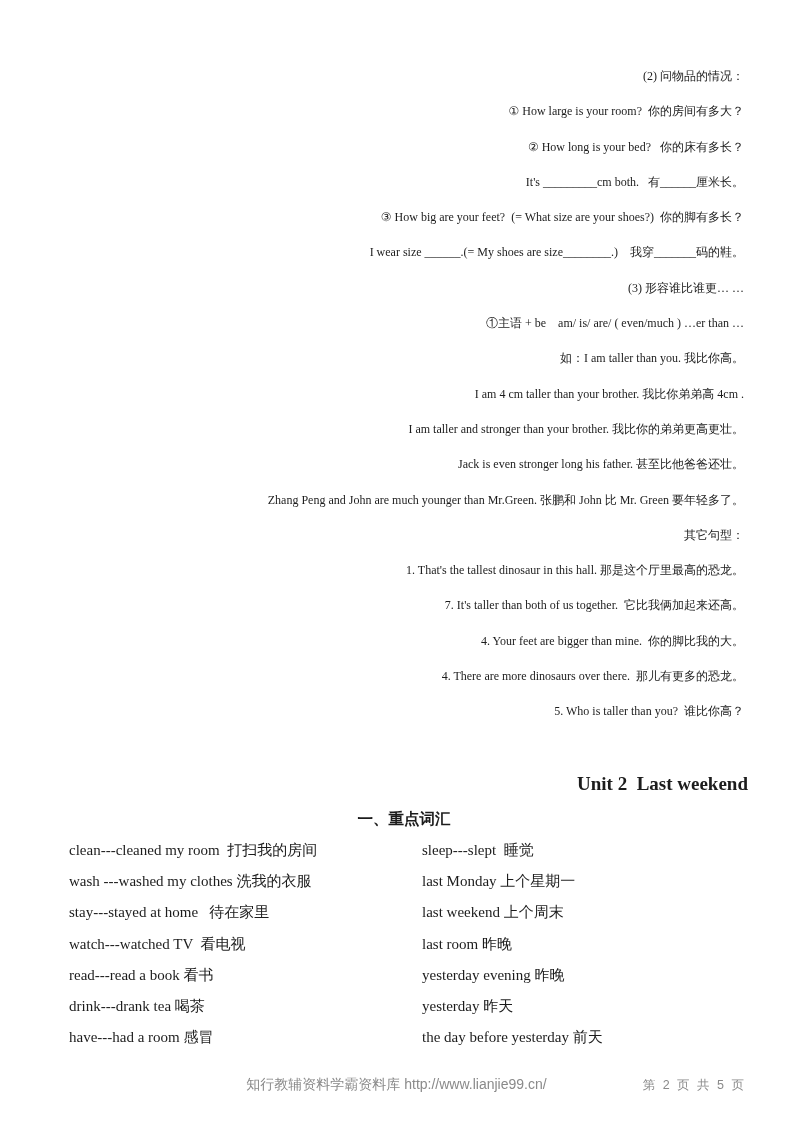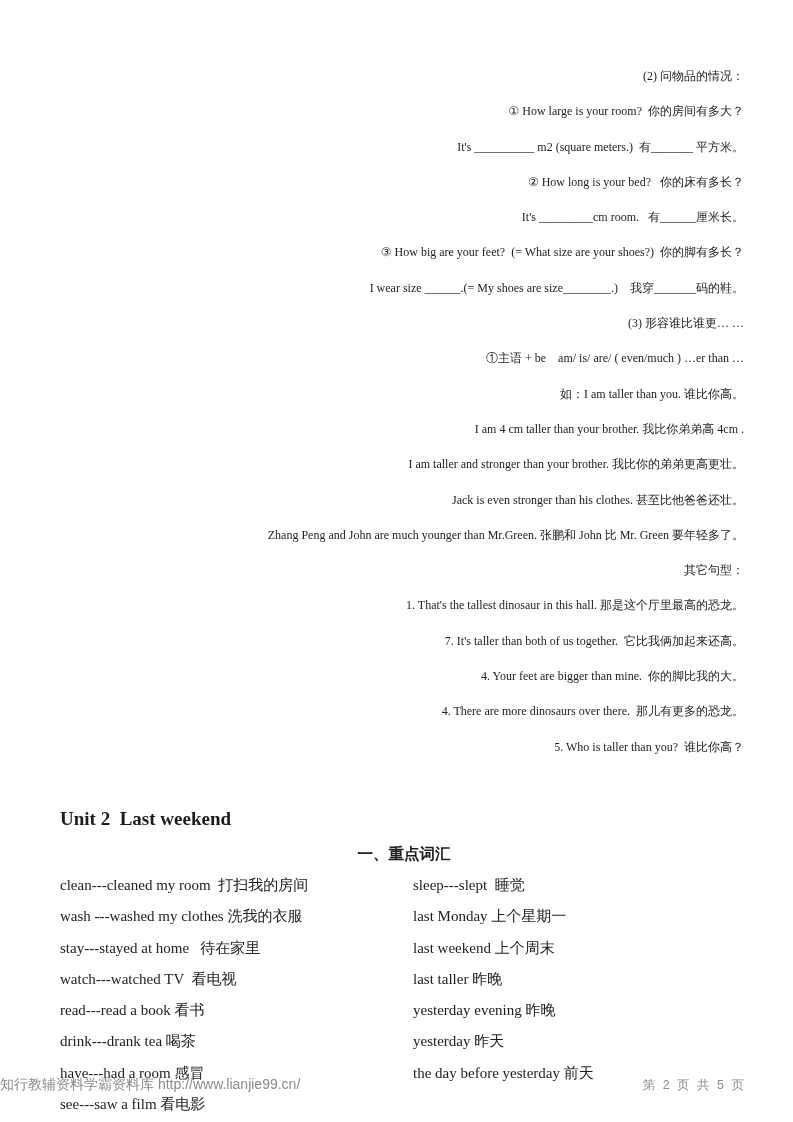--- a/index.html
+++ b/index.html
@@ -17,21 +17,21 @@
   .body-text p {
     margin: 4px;
     font-size: 12px;
     line-height: 31.3px;
     white-space: pre-wrap;
     font-family: "Liberation Serif", "DejaVu Serif", serif;
     text-align: right;
   }
   .unit-title {
     margin: 41px 0 0 0;
-    text-align: left;
+    text-align: right;
     font-size: 19px;
     font-weight: bold;
     line-height: 30px;
     white-space: pre-wrap;
     font-family: "Liberation Serif", "DejaVu Serif", serif;
   }
   .vocab-heading {
     margin: 7px 0 0 0;
     font-size: 15.5px;
     font-weight: bold;
@@ -41,62 +41,62 @@
     text-align: center;
   }
   .vocab { margin-top: 3px; }
   .vrow { display: flex; }
   .vcell {
     font-size: 15px;
     line-height: 31.3px;
     white-space: pre-wrap;
     font-family: "Liberation Serif", "DejaVu Serif", serif;
   }
-  .vcell.left  { width: 353px; flex: 0 0 353px; }
+  .vcell.left  { width: 353px; flex: 0 0 353px; margin-left: 9px; }
   .vcell.right { flex: 1; }
   .footer {
     position: absolute;
     left: 0; right: 0;
     bottom: 26px;
     height: 20px;
     font-family: "Liberation Sans", "DejaVu Sans", sans-serif;
   }
   .footer .site {
     display: block;
+    text-align: center;
     font-size: 14px;
     color: #8a8a8a;
   }
   .footer .pageinfo {
     position: absolute;
     right: 47px;
     top: 1px;
     font-size: 12.5px;
     letter-spacing: 2px;
     color: #8a8a8a;
   }
 </style>
 </head>
 <body>
 
 <div class="page">
 
   <div class="body-text">
     <p>(2) 问物品的情况：</p>
     <p>① How large is your room?  你的房间有多大？</p>
-    <p>It's __________ m2 (square meters.)  有_______ 平方米。</p>
     <p>② How long is your bed?   你的床有多长？</p>
-    <p>It's _________cm room.   有______厘米长。</p>
+    <p>It's _________cm both.   有______厘米长。</p>
     <p>③ How big are your feet?  (= What size are your shoes?)  你的脚有多长？</p>
     <p>I wear size ______.(= My shoes are size________.)    我穿_______码的鞋。</p>
     <p>(3) 形容谁比谁更… …</p>
     <p>①主语 + be    am/ is/ are/ ( even/much ) …er than …</p>
-    <p>如：I am taller than you. 谁比你高。</p>
+    <p>如：I am taller than you. 我比你高。</p>
     <p>I am 4 cm taller than your brother. 我比你弟弟高 4cm .</p>
     <p>I am taller and stronger than your brother. 我比你的弟弟更高更壮。</p>
-    <p>Jack is even stronger than his clothes. 甚至比他爸爸还壮。</p>
+    <p>Jack is even stronger long his father. 甚至比他爸爸还壮。</p>
     <p>Zhang Peng and John are much younger than Mr.Green. 张鹏和 John 比 Mr. Green 要年轻多了。</p>
     <p>其它句型：</p>
     <p>1. That's the tallest dinosaur in this hall. 那是这个厅里最高的恐龙。</p>
     <p>7. It's taller than both of us together.  它比我俩加起来还高。</p>
     <p>4. Your feet are bigger than mine.  你的脚比我的大。</p>
     <p>4. There are more dinosaurs over there.  那儿有更多的恐龙。</p>
     <p>5. Who is taller than you?  谁比你高？</p>
   </div>
 
   <h1 class="unit-title">Unit 2  Last weekend</h1>
@@ -111,36 +111,35 @@
     <div class="vrow">
       <span class="vcell left">wash ---washed my clothes 洗我的衣服</span>
       <span class="vcell right">last Monday 上个星期一</span>
     </div>
     <div class="vrow">
       <span class="vcell left">stay---stayed at home   待在家里</span>
       <span class="vcell right">last weekend 上个周末</span>
     </div>
     <div class="vrow">
       <span class="vcell left">watch---watched TV  看电视</span>
-      <span class="vcell right">last taller 昨晚</span>
+      <span class="vcell right">last room 昨晚</span>
     </div>
     <div class="vrow">
       <span class="vcell left">read---read a book 看书</span>
       <span class="vcell right">yesterday evening 昨晚</span>
     </div>
     <div class="vrow">
       <span class="vcell left">drink---drank tea 喝茶</span>
       <span class="vcell right">yesterday 昨天</span>
     </div>
     <div class="vrow">
       <span class="vcell left">have---had a room 感冒</span>
       <span class="vcell right">the day before yesterday 前天</span>
     </div>
     <div class="vrow">
-      <span class="vcell left">see---saw a film 看电影</span>
       <span class="vcell right"></span>
     </div>
   </div>
 
   <div class="footer">
     <span class="site">知行教辅资料学霸资料库 http://www.lianjie99.cn/</span>
     <span class="pageinfo">第 2 页 共 5 页</span>
   </div>
 
 </div>

